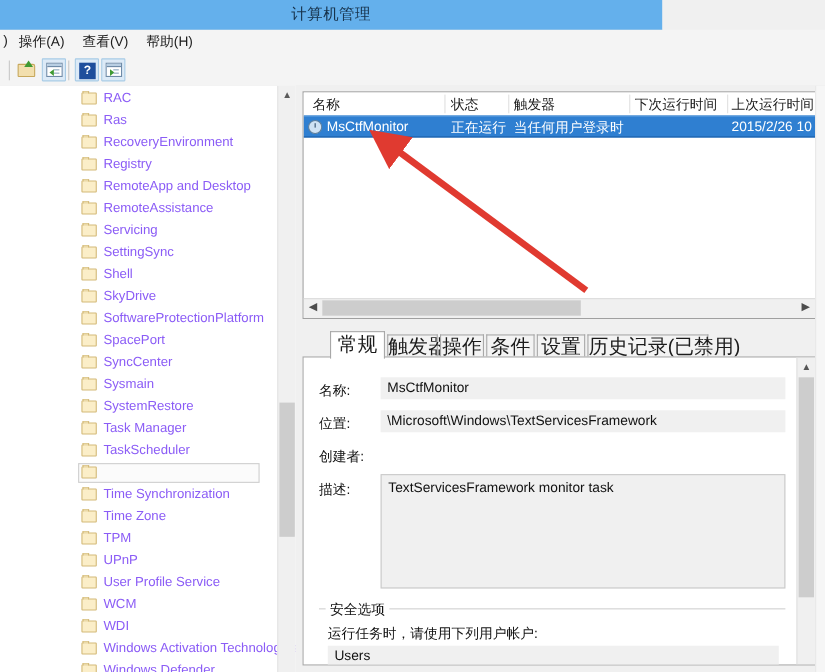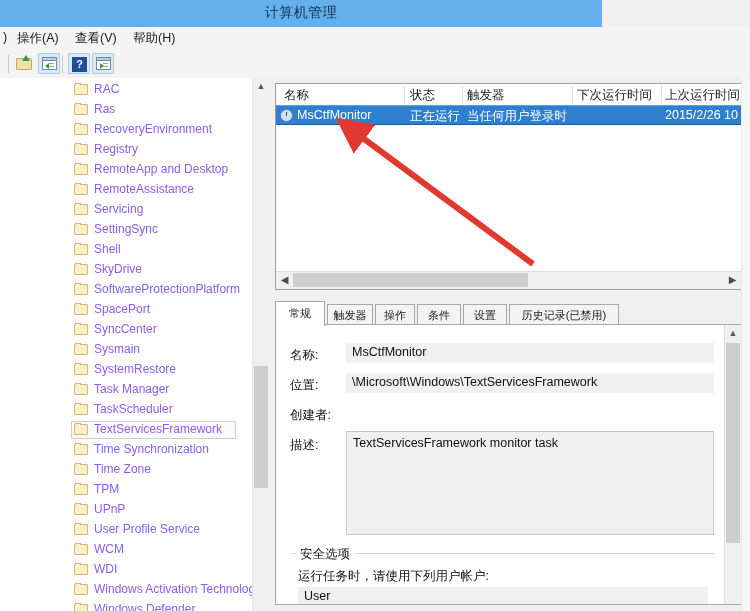--- a/index.html
+++ b/index.html
@@ -304,26 +304,27 @@
     background: #f0f0f0;
   }
   .tab {
     position: absolute;
     height: 21px;
     top: 4px;
     border: 1px solid #a8a8a8;
     border-bottom: none;
     background: #f3f3f3;
     box-sizing: border-box;
-    font-size: 11px;
+    font-size: 18px;
     color: #1b1b1b;
     text-align: center;
     line-height: 20px;
     white-space: nowrap;
     cursor: default;
+    margin-left: 25px;
   }
   .tab.active {
     top: 1px;
     height: 25px;
     line-height: 23px;
     background: #ffffff;
     border-color: #a8a8a8;
     z-index: 3;
   }
   .tabbody {
@@ -518,21 +519,20 @@
           <span class="fico"></span>
           <span class="tlabel">Task Manager</span>
         </div>
         <div class="tree-row" style="top:322px;position:absolute;left:0;width:253px;">
           <span class="fico"></span>
           <span class="tlabel">TaskScheduler</span>
         </div>
         <div class="tree-row selected" style="top:342px;position:absolute;left:0;width:253px;">
           <span class="selbox" style="width:165px;"></span>
           <span class="fico"></span>
-          <span class="tlabel">TextServicesFramework</span>
         </div>
         <div class="tree-row" style="top:362px;position:absolute;left:0;width:253px;">
           <span class="fico"></span>
           <span class="tlabel">Time Synchronization</span>
         </div>
         <div class="tree-row" style="top:382px;position:absolute;left:0;width:253px;">
           <span class="fico"></span>
           <span class="tlabel">Time Zone</span>
         </div>
         <div class="tree-row" style="top:402px;position:absolute;left:0;width:253px;">
@@ -621,21 +621,21 @@
 
           <div class="field-label" style="left:14px; top:82px;">创建者:</div>
           <div class="field-box flat" style="left:70px; top:78px; width:368px; height:20px; background:#ffffff;"></div>
 
           <div class="field-label" style="left:14px; top:112px;">描述:</div>
           <div class="field-box desc" style="left:70px; top:106px; width:368px; height:104px;">TextServicesFramework monitor task</div>
 
           <div class="groupbox" style="left:14px; top:228px; width:424px; height:52px;"></div>
           <div class="group-title" style="left:20px; top:221px;">安全选项</div>
           <div class="field-label" style="left:22px; top:243px;">运行任务时，请使用下列用户帐户:</div>
-          <div class="field-box flat" style="left:22px; top:262px; width:410px; height:20px;">User</div>
+          <div class="field-box flat" style="left:22px; top:262px; width:410px; height:20px;">Users</div>
 
           <div class="tb-vscroll">
             <div class="arrow-up">▲</div>
             <div class="thumb" style="top:18px;height:200px;"></div>
           </div>
         </div>
       </div>
 
       <div class="edge-scroll"></div>
     </div>

